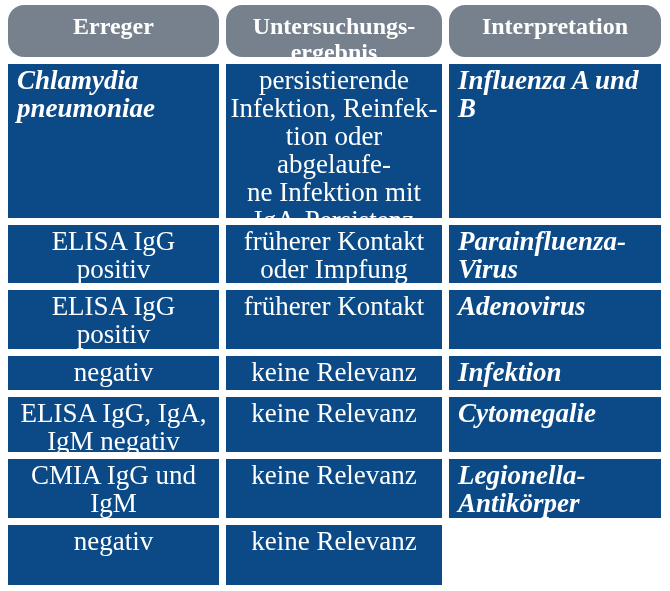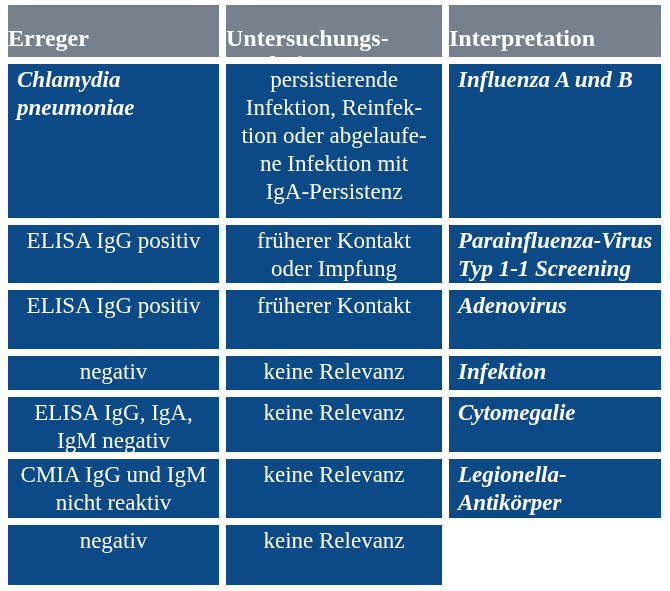--- a/index.html
+++ b/index.html
@@ -17,32 +17,33 @@
     grid-template-rows: 52px 154px 58px 59px 34px 55px 59px 60px;
     gap: 7px;
     background: var(--page-bg, #ffffff);
     font-family: "Liberation Serif", "DejaVu Serif", serif;
   }
   .cell {
     background: var(--cell-bg, #0B4A87);
     color: var(--text, #ffffff);
     white-space: pre-line;
     overflow: hidden;
-    font-size: 23px;
+    font-size: 27px;
     line-height: 28px;
     padding-top: 2px;
     box-sizing: border-box;
   }
   .head {
     background: var(--header-bg, #77818D);
     font-weight: bold;
     font-size: 24px;
     line-height: 26px;
-    text-align: left;
-    padding-top: 20px;
+    text-align: center;
+    padding-top: 8px;
+    border-radius: 16px;
   }
   .c1 {
     font-weight: bold;
     font-style: italic;
     text-align: left;
     padding-left: 9px;
     padding-right: 2px;
   }
   .c2, .c3 {
     text-align: center;

